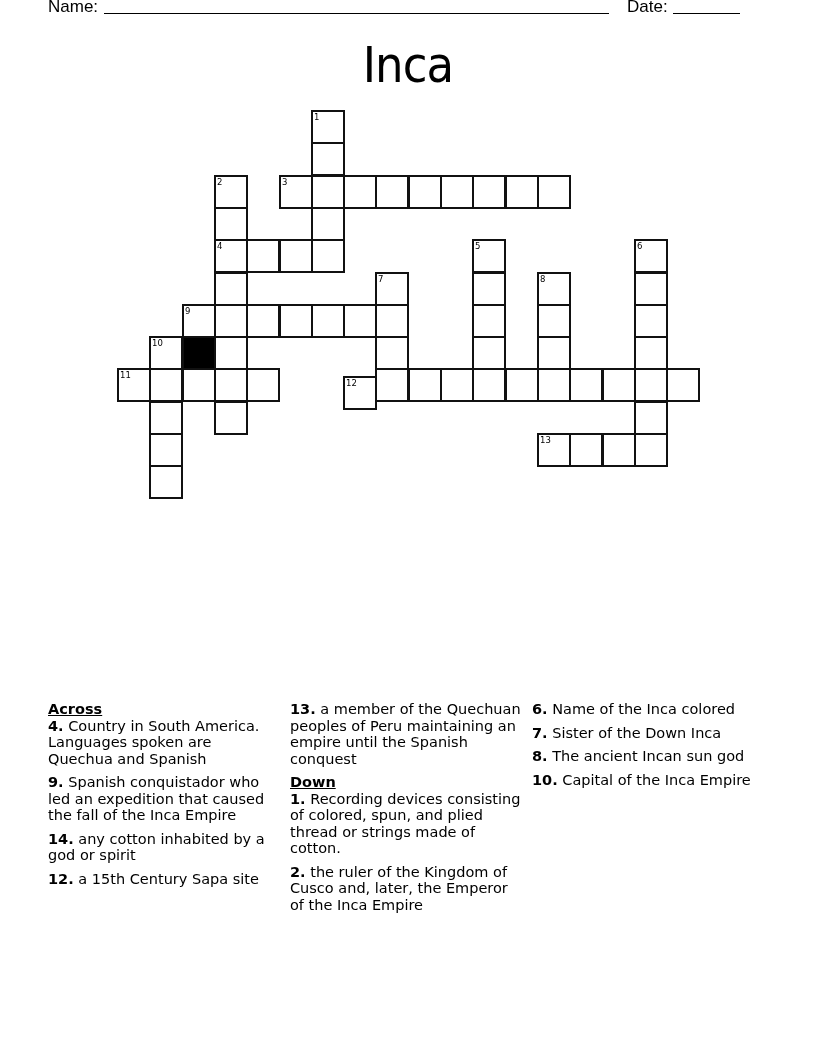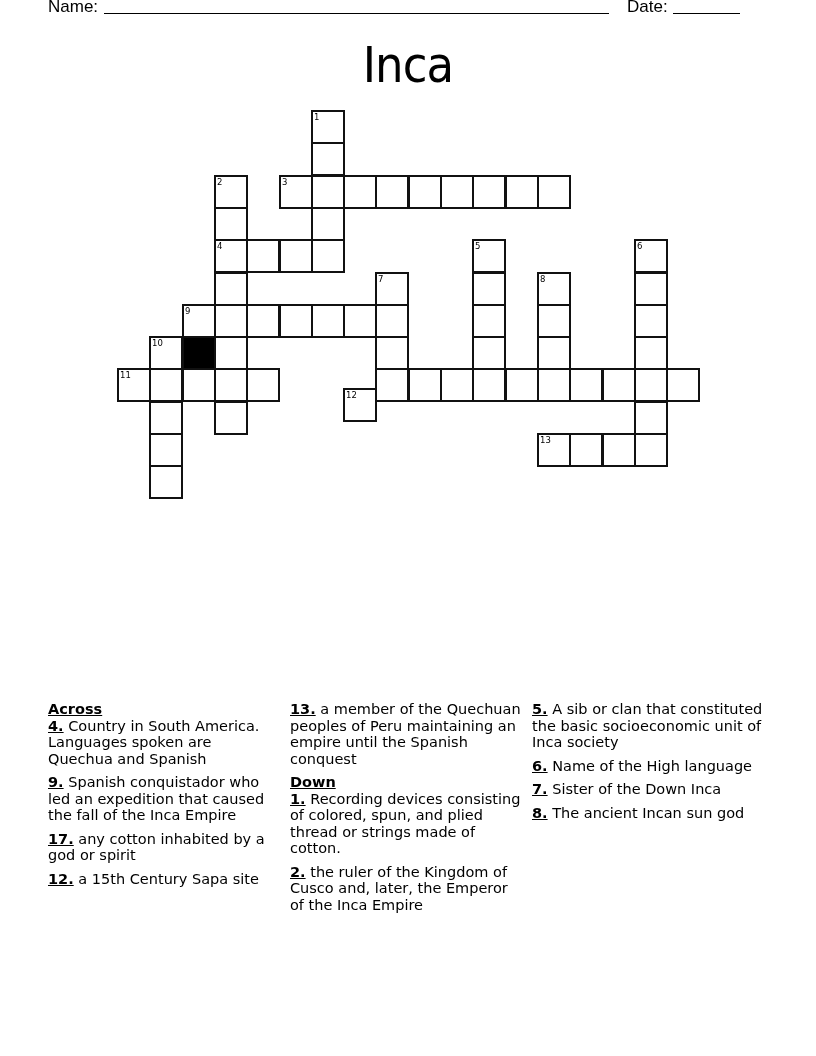--- a/index.html
+++ b/index.html
@@ -111,21 +111,20 @@
     .section-heading {
       font-weight: bold;
       text-decoration: underline;
       margin: 0 0 0 0;
     }
     .clue {
       margin: 0 0 7px 0;
     }
     .clue-num {
       font-weight: bold;
-      text-decoration: underline;
     }
   </style>
 </head>
 <body>
 
 <div class="header">
   <span class="name-label">Name:</span>
   <div class="name-line"></div>
   <span class="date-label">Date:</span>
   <div class="date-line"></div>
@@ -196,21 +195,21 @@
     <div class="cell" style="left: 472px; top: 336px;"></div>
     <div class="cell" style="left: 537px; top: 336px;"></div>
     <div class="cell" style="left: 634px; top: 336px;"></div>
     <div class="cell" style="left: 117px; top: 368px;">
       <span class="cell-num">11</span>
     </div>
     <div class="cell" style="left: 149px; top: 368px;"></div>
     <div class="cell" style="left: 182px; top: 368px;"></div>
     <div class="cell" style="left: 214px; top: 368px;"></div>
     <div class="cell" style="left: 246px; top: 368px;"></div>
-    <div class="cell" style="left: 343px; top: 388px;">
+    <div class="cell" style="left: 343px; top: 376px;">
       <span class="cell-num">12</span>
     </div>
     <div class="cell" style="left: 375px; top: 368px;"></div>
     <div class="cell" style="left: 408px; top: 368px;"></div>
     <div class="cell" style="left: 440px; top: 368px;"></div>
     <div class="cell" style="left: 472px; top: 368px;"></div>
     <div class="cell" style="left: 505px; top: 368px;"></div>
     <div class="cell" style="left: 537px; top: 368px;"></div>
     <div class="cell" style="left: 569px; top: 368px;"></div>
     <div class="cell" style="left: 602px; top: 368px;"></div>
@@ -227,28 +226,28 @@
     <div class="cell" style="left: 602px; top: 433px;"></div>
     <div class="cell" style="left: 634px; top: 433px;"></div>
     <div class="cell" style="left: 149px; top: 465px;"></div>
   </div>
 
 <div class="clues">
   <div class="clue-col col-1">
     <div class="section-heading">Across</div>
     <div class="clue"><span class="clue-num">4.</span> <span>Country in South America. Languages spoken are Quechua and Spanish</span></div>
     <div class="clue"><span class="clue-num">9.</span> <span>Spanish conquistador who led an expedition that caused the fall of the Inca Empire</span></div>
-    <div class="clue"><span class="clue-num">17.</span> <span>any cotton inhabited by a god or spirit</span></div>
+    <div class="clue"><span class="clue-num">14.</span> <span>any cotton inhabited by a god or spirit</span></div>
     <div class="clue"><span class="clue-num">12.</span> <span>a 15th Century Sapa site</span></div>
   </div>
   <div class="clue-col col-2">
     <div class="clue"><span class="clue-num">13.</span> <span>a member of the Quechuan peoples of Peru maintaining an empire until the Spanish conquest</span></div>
     <div class="section-heading">Down</div>
     <div class="clue"><span class="clue-num">1.</span> <span>Recording devices consisting of colored, spun, and plied thread or strings made of cotton.</span></div>
     <div class="clue"><span class="clue-num">2.</span> <span>the ruler of the Kingdom of Cusco and, later, the Emperor of the Inca Empire</span></div>
   </div>
   <div class="clue-col col-3">
-    <div class="clue"><span class="clue-num">5.</span> <span>A sib or clan that constituted the basic socioeconomic unit of Inca society</span></div>
-    <div class="clue"><span class="clue-num">6.</span> <span>Name of the High language</span></div>
+    <div class="clue"><span class="clue-num">6.</span> <span>Name of the Inca colored</span></div>
     <div class="clue"><span class="clue-num">7.</span> <span>Sister of the Down Inca</span></div>
     <div class="clue"><span class="clue-num">8.</span> <span>The ancient Incan sun god</span></div>
+    <div class="clue"><span class="clue-num">10.</span> <span>Capital of the Inca Empire</span></div>
   </div>
 </div>
 
 </body></html>

